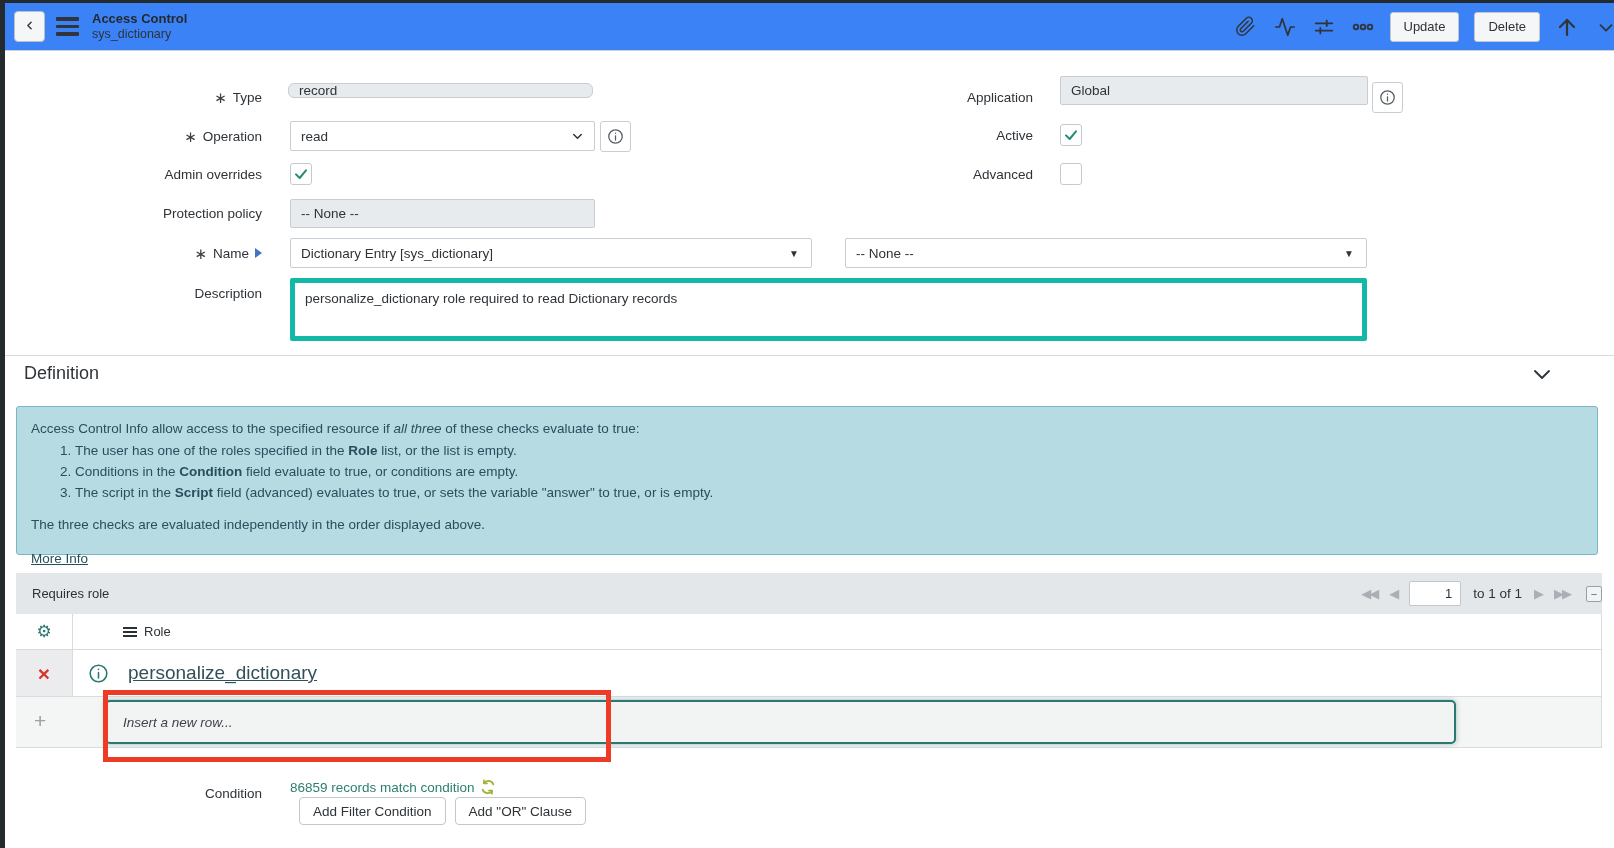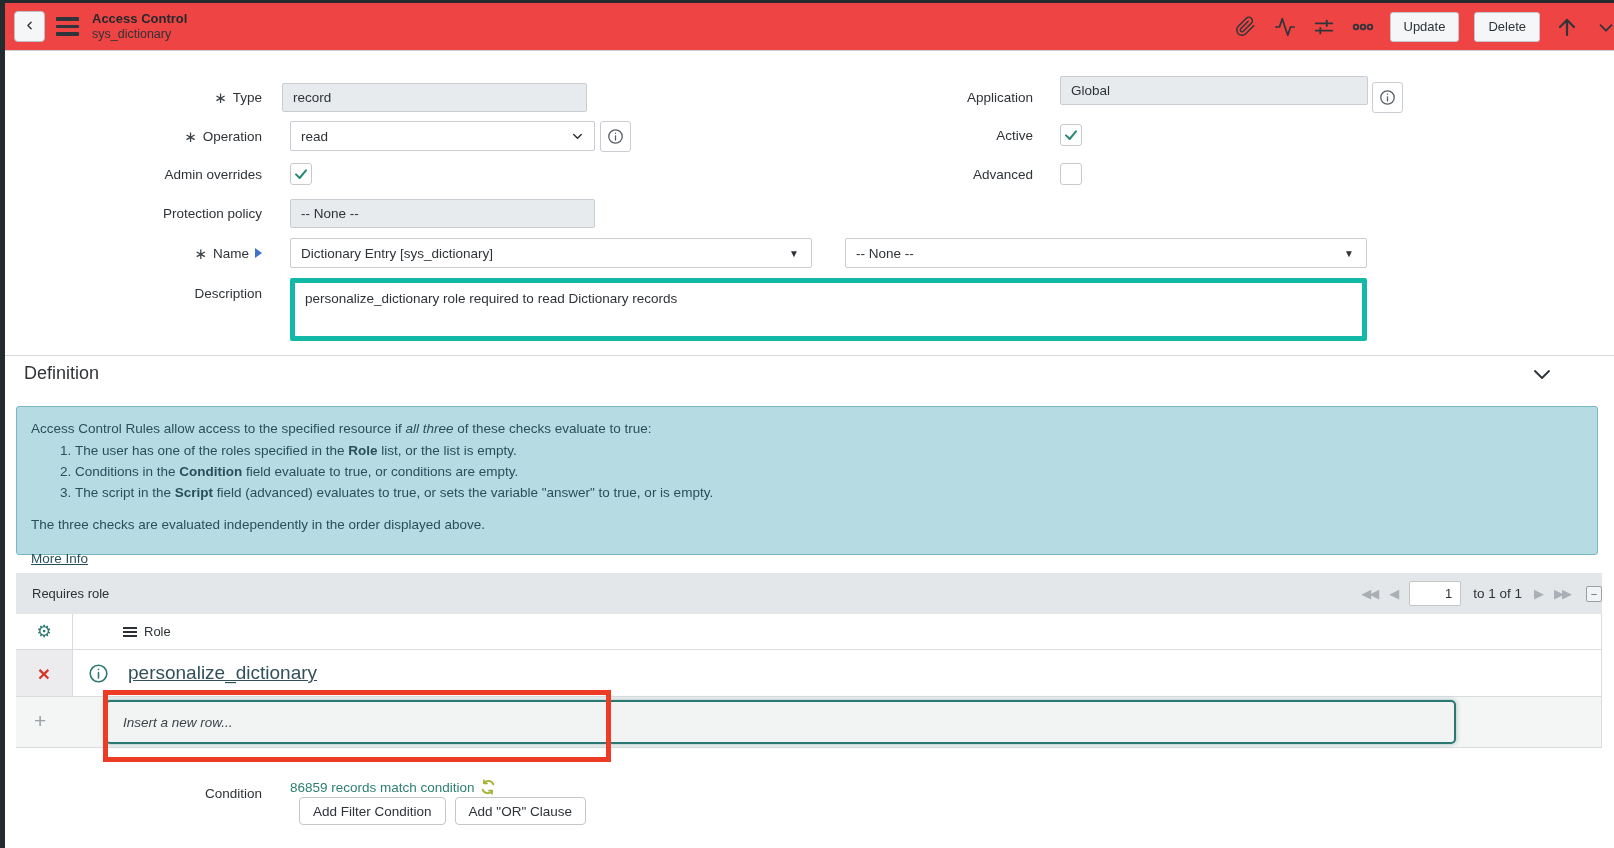--- a/index.html
+++ b/index.html
@@ -7,21 +7,21 @@
   .page {
     position:relative; width:1614px; height:848px; overflow:hidden;
     font-family:"Liberation Sans", sans-serif; color:#2e3338; background:#fff;
   }
   .edge-left { position:absolute; left:0; top:0; width:5px; height:848px; background:#232b2e; z-index:50; }
   .edge-top  { position:absolute; left:0; top:0; width:1614px; height:3px; background:#232b2e; z-index:50; }
 
   
   .hdr {
     position:absolute; left:5px; top:3px; width:1609px; height:48px;
-    background:#ef4444; border-bottom:1px solid #ccd1d5;
+    background:#3b82f6; border-bottom:1px solid #ccd1d5;
     display:flex; align-items:center; padding:0 10px 0 9px;
   }
   .back-btn {
     width:31px; height:31px; border:1px solid #bcc1c5; border-radius:4px;
     background:#f5f6f7; display:flex; align-items:center; justify-content:center; cursor:pointer;
   }
   .burger { margin-left:11px; display:flex; flex-direction:column; gap:4px; cursor:pointer; }
   .burger span { display:block; width:23px; height:3.5px; background:#2f353a; border-radius:1px; }
   .hdr-titles { margin-left:13px; line-height:1.15; }
   .hdr-title { font-size:13px; font-weight:bold; color:#24292d; }
@@ -211,21 +211,21 @@
             <polyline points="6 10 12 16 18 10"></polyline>
           </svg>
       </div>
     </div>
   </div>
 
   <div class="lbl" style="left:0;top:83px;width:262px;height:29px;">
     <span class="req">∗</span>
     <span>Type</span>
   </div>
-  <div class="ro-input" style="left:282px;top:83px;width:305px;height:29px;">record</div>
+  <div class="ro-input" style="left:288px;top:83px;width:305px;height:15px;border-radius:6px;">record</div>
 
   <div class="lbl" style="left:770px;top:83px;width:263px;height:29px;">Application</div>
   <div class="ro-input" style="left:1060px;top:76px;width:308px;height:29px;">Global</div>
   <div class="info-btn" style="left:1372px;top:82px;">
     <svg width="17" height="17" viewBox="0 0 24 24" fill="none" stroke="#555d63" stroke-width="1.8" stroke-linecap="round">
         <circle cx="12" cy="12" r="9.5"></circle>
         <line x1="12" y1="11" x2="12" y2="17"></line>
         <line x1="12" y1="7.2" x2="12" y2="7.4"></line>
       </svg>
   </div>
@@ -290,21 +290,21 @@
   <div class="sect-divider"></div>
   <div class="sect-title">Definition</div>
   <div class="sect-chevron">
     <svg width="24" height="24" viewBox="0 0 24 24" fill="none" stroke="#2f353a" stroke-width="1.9" stroke-linecap="round" stroke-linejoin="round">
         <polyline points="5 9 12 16 19 9"></polyline>
       </svg>
   </div>
 
   <div class="infobox">
     <div>
-      <span>Access Control Rules allow access to the specified resource if </span><i>all three</i><span> of these checks evaluate to true:</span>
+      <span>Access Control Info allow access to the specified resource if </span><i>all three</i><span> of these checks evaluate to true:</span>
     </div>
     <ol>
       <li>
         <span>The user has one of the roles specified in the </span><b>Role</b><span> list, or the list is empty.</span>
       </li>
       <li>
         <span>Conditions in the </span><b>Condition</b><span> field evaluate to true, or conditions are empty.</span>
       </li>
       <li>
         <span>The script in the </span><b>Script</b><span> field (advanced) evaluates to true, or sets the variable "answer" to true, or is empty.</span>

